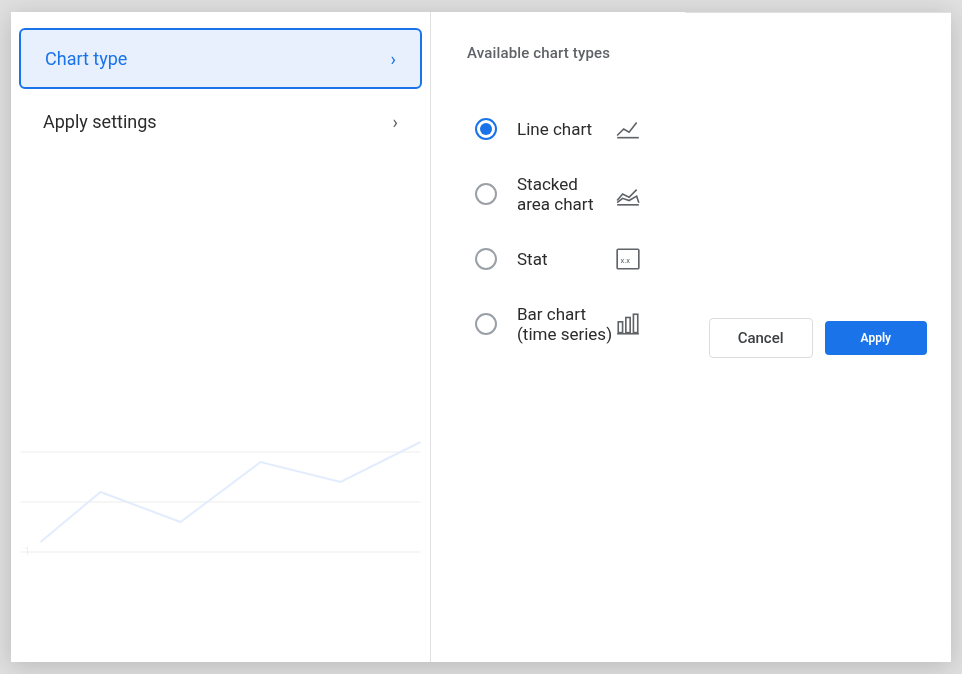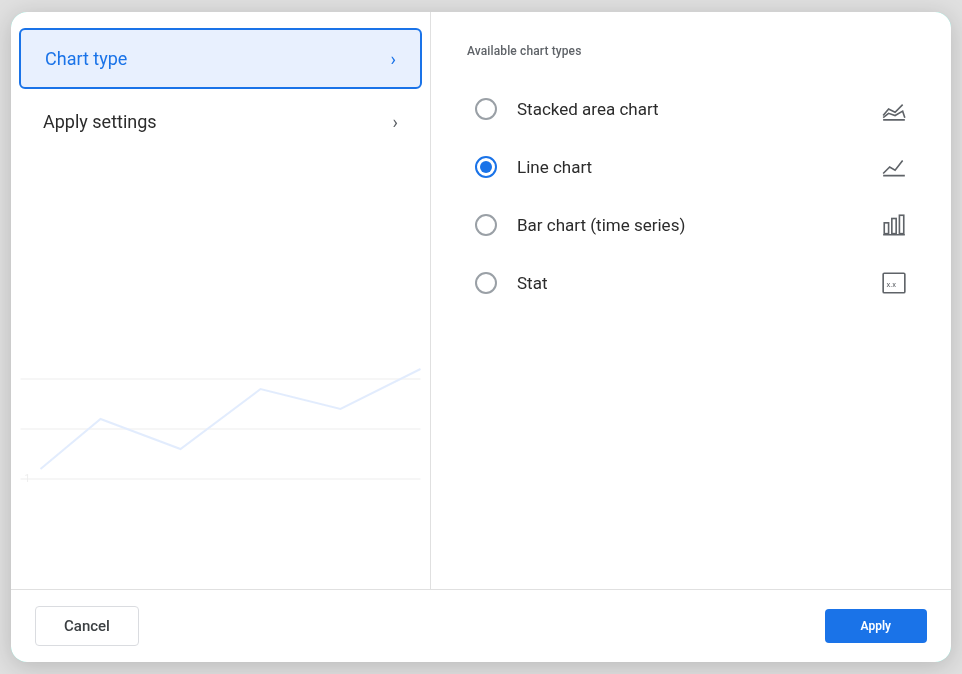--- a/index.html
+++ b/index.html
@@ -15,24 +15,24 @@
       background: #e0e0e0;
       display: flex;
       align-items: center;
       justify-content: center;
     }
 
     .dialog {
       width: 940px;
       height: 650px;
       background: #5eead4;
-      border-radius: 16px;
+      border-radius: 0;
       box-shadow: 0 4px 24px rgba(0,0,0,0.18);
       display: flex;
-      flex-direction: column;
+      flex-direction: row;
       overflow: hidden;
       position: relative;
     }
 
     .dialog-body {
       display: flex;
       flex: 1;
       overflow: hidden;
     }
 
@@ -88,24 +88,24 @@
     }
 
     
     .content {
       flex: 1;
       padding: 32px 36px;
       background: #fff;
     }
 
     .section-title {
-      font-size: 12px;
+      font-size: 15px;
       color: #5f6368;
       font-weight: 500;
-      margin-bottom: 24px;
+      margin-bottom: 40px;
       letter-spacing: 0.01em;
     }
 
     .chart-type-list {
       display: flex;
       flex-direction: column;
       gap: 4px;
     }
 
     .chart-type-row {
@@ -145,21 +145,21 @@
       flex: 1;
     }
 
     
     .dialog-footer {
       display: flex;
       align-items: center;
       justify-content: space-between;
       padding: 16px 24px;
       border-top: 1px solid #e0e0e0;
-      gap: 4px;
+      gap: 12px;
       background: #fff;
     }
 
     .btn-cancel {
       padding: 10px 28px;
       font-size: 15px;
       font-weight: 500;
       color: #3c4043;
       background: #fff;
       border: 1px solid #dadce0;
@@ -210,57 +210,57 @@
         <span class="chevron">›</span>
       </div>
     </div>
 
     <div class="content">
       <div class="section-title">Available chart types</div>
 
       <div class="chart-type-list">
 
         <div class="chart-type-row">
-          <div class="radio-outer"></div>
-          <span class="chart-type-name">Stacked area chart</span>
-          <svg class="icon-svg" viewBox="0 0 24 24" fill="none" stroke="#5f6368" stroke-width="1.5">
-            <polyline points="2,18 7,12 13,15 20,8"></polyline>
-            <polyline points="2,20 7,16 13,18 20,14 22,20"></polyline>
-            <line x1="2" y1="22" x2="22" y2="22"></line>
-          </svg>
-        </div>
-
-        <div class="chart-type-row">
           <div class="radio-outer selected">
             <div class="radio-inner"></div>
           </div>
           <span class="chart-type-name">Line chart</span>
           <svg class="icon-svg" viewBox="0 0 24 24" fill="none" stroke="#5f6368" stroke-width="1.5">
             <polyline points="2,18 8,12 13,15 20,6"></polyline>
             <line x1="2" y1="20" x2="22" y2="20"></line>
           </svg>
         </div>
 
         <div class="chart-type-row">
           <div class="radio-outer"></div>
+          <span class="chart-type-name">Stacked area chart</span>
+          <svg class="icon-svg" viewBox="0 0 24 24" fill="none" stroke="#5f6368" stroke-width="1.5">
+            <polyline points="2,18 7,12 13,15 20,8"></polyline>
+            <polyline points="2,20 7,16 13,18 20,14 22,20"></polyline>
+            <line x1="2" y1="22" x2="22" y2="22"></line>
+          </svg>
+        </div>
+
+        <div class="chart-type-row">
+          <div class="radio-outer"></div>
+          <span class="chart-type-name">Stat</span>
+          <svg class="icon-svg" viewBox="0 0 24 24" fill="none" stroke="#5f6368" stroke-width="1.5">
+            <rect x="2" y="3" width="20" height="18" rx="1"></rect>
+            <text x="5" y="16" font-size="7" fill="#5f6368" stroke="none" font-family="sans-serif">x.x</text>
+          </svg>
+        </div>
+
+        <div class="chart-type-row">
+          <div class="radio-outer"></div>
           <span class="chart-type-name">Bar chart (time series)</span>
           <svg class="icon-svg" viewBox="0 0 24 24" fill="none" stroke="#5f6368" stroke-width="1.5">
             <rect x="3" y="10" width="4" height="10"></rect>
             <rect x="10" y="6" width="4" height="14"></rect>
             <rect x="17" y="3" width="4" height="17"></rect>
             <line x1="2" y1="21" x2="22" y2="21"></line>
-          </svg>
-        </div>
-
-        <div class="chart-type-row">
-          <div class="radio-outer"></div>
-          <span class="chart-type-name">Stat</span>
-          <svg class="icon-svg" viewBox="0 0 24 24" fill="none" stroke="#5f6368" stroke-width="1.5">
-            <rect x="2" y="3" width="20" height="18" rx="1"></rect>
-            <text x="5" y="16" font-size="7" fill="#5f6368" stroke="none" font-family="sans-serif">x.x</text>
           </svg>
         </div>
 
       </div>
     </div>
   </div>
 
   <div class="dialog-footer">
     <button class="btn-cancel">Cancel</button>
     <button class="btn-apply">Apply</button>

